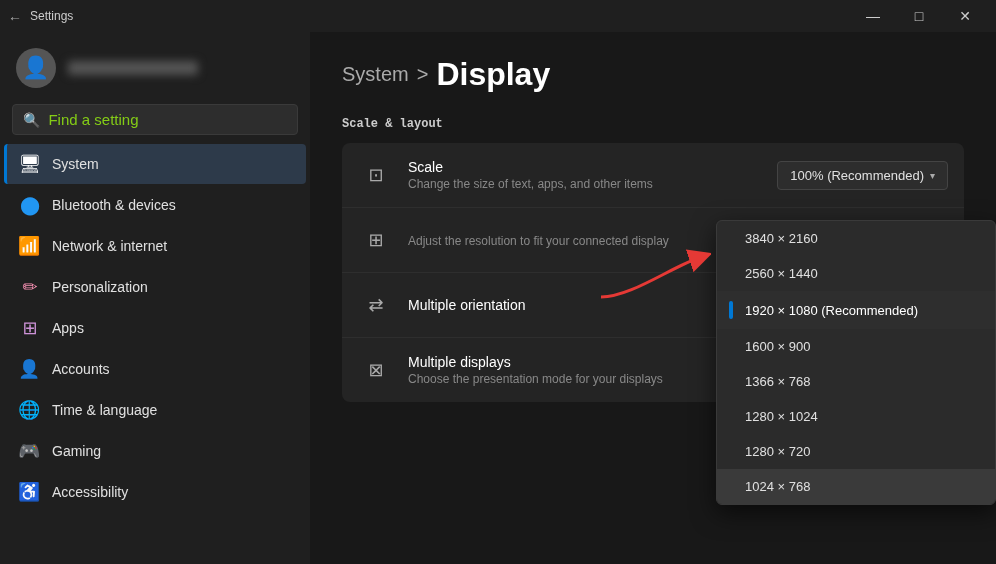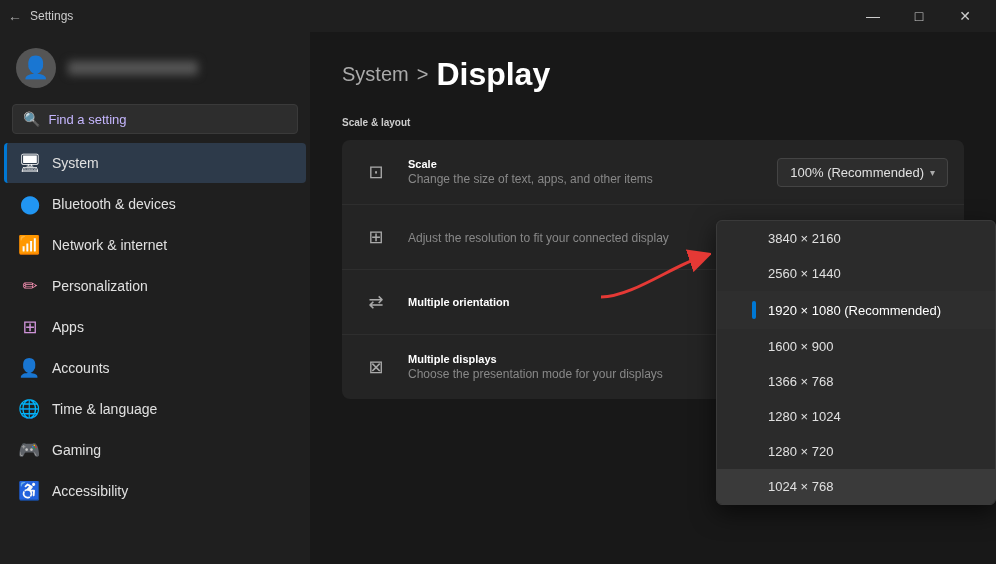--- a/index.html
+++ b/index.html
@@ -109,22 +109,22 @@
       border-radius: 4px;
       padding: 6px 10px;
       gap: 8px;
       cursor: text;
     }
     .search-icon-wrap {
       color: #aaa;
       font-size: 14px;
     }
     .search-placeholder {
-      font-size: 13px;
-      color: #c4b5fd;
+      font-size: 15px;
+      color: #84cc16;
     }
 
     
     .nav-item {
       display: flex;
       align-items: center;
       gap: 12px;
       padding: 10px 16px;
       cursor: pointer;
       border-radius: 4px;
@@ -175,24 +175,25 @@
       color: #aaa;
     }
     .breadcrumb-display {
       font-size: 32px;
       font-weight: 700;
       color: #ffffff;
     }
 
     
     .section-label {
-      font-size: 10px;
+      font-size: 12px;
       font-weight: 600;
       color: #cccccc;
       margin-bottom: 12px;
+      font-family: Liberation Mono, monospace;
     }
 
     
     .settings-card {
       background: #242424;
       border-radius: 8px;
       padding: 0;
       margin-bottom: 6px;
       overflow: hidden;
     }
@@ -211,23 +212,23 @@
       justify-content: center;
       margin-right: 14px;
       flex-shrink: 0;
       font-size: 18px;
       color: #aaa;
     }
     .settings-row-text {
       flex: 1;
     }
     .settings-row-title {
-      font-size: 11px;
+      font-size: 14px;
       color: #ffffff;
-      font-weight: 700;
+      font-weight: 400;
     }
     .settings-row-desc {
       font-size: 12px;
       color: #888;
       margin-top: 2px;
       max-width: 380px;
     }
     .settings-row-control {
       display: flex;
       align-items: flex-end;
@@ -259,21 +260,21 @@
       right: 0;
       width: 280px;
       background: #2b2b2b;
       border: 1px solid #3a3a3a;
       border-radius: 6px;
       box-shadow: 0 8px 24px rgba(0,0,0,0.6);
       z-index: 100;
       overflow: hidden;
     }
     .dropdown-option {
-      padding: 10px 35px;
+      padding: 10px 12px;
       font-size: 13px;
       color: #e0e0e0;
       cursor: pointer;
       display: flex;
       align-items: center;
       gap: 8px;
     }
     .dropdown-option.selected {
       background: #2e2e2e;
       color: #ffffff;

